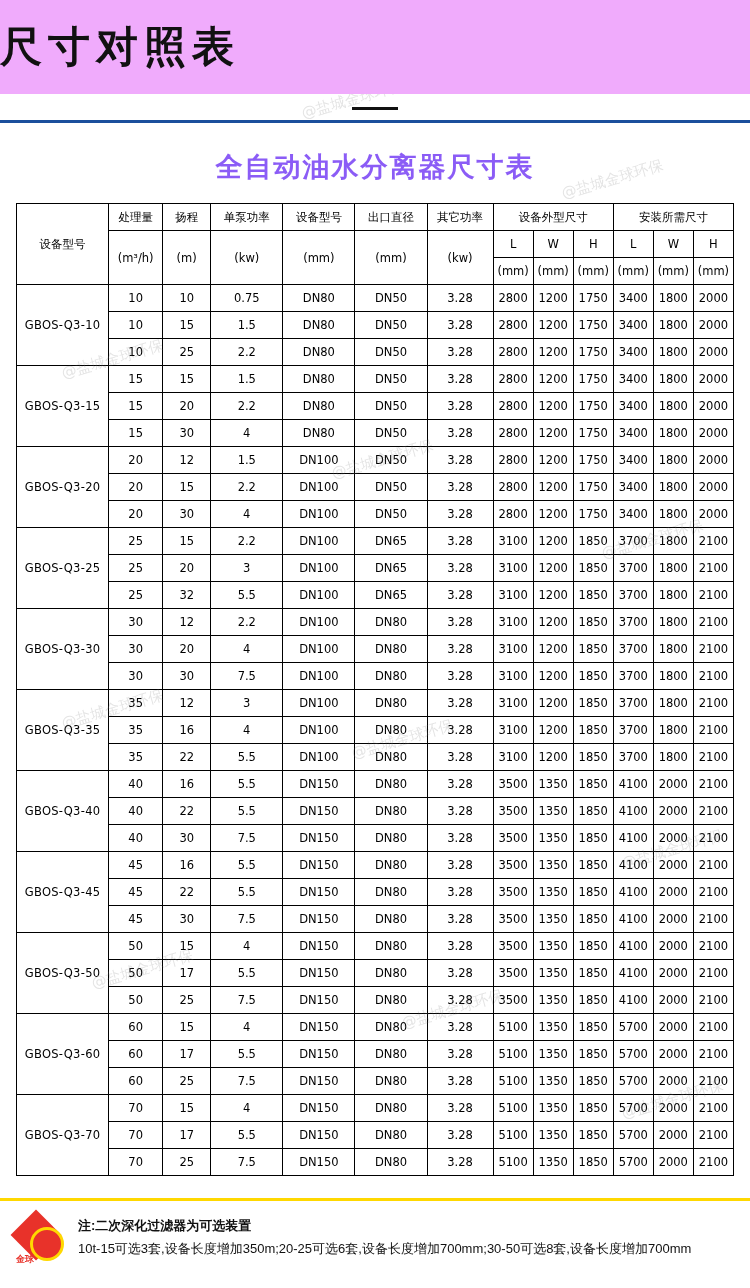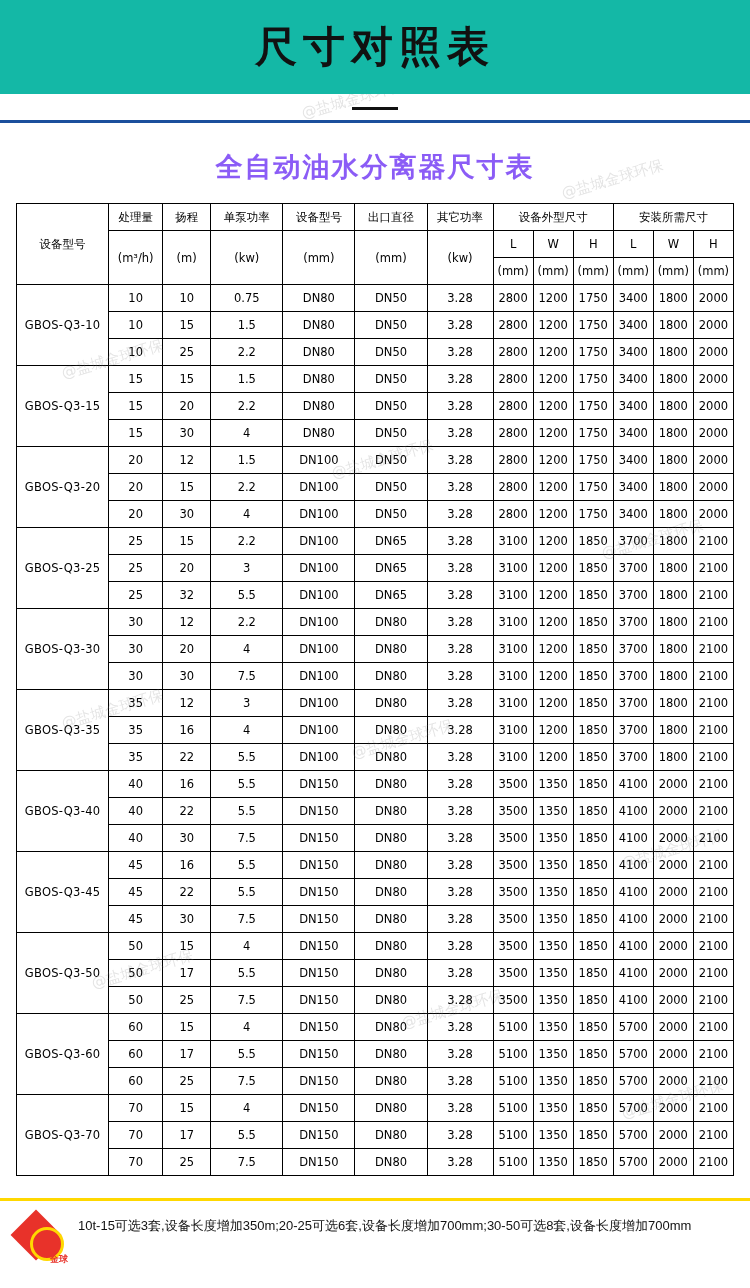--- a/index.html
+++ b/index.html
@@ -9,22 +9,22 @@
     font-family:"Liberation Sans","DejaVu Sans",sans-serif;
     color:#111;
     -webkit-font-smoothing:antialiased;
   }
   .page{position:relative;width:750px;min-height:1288px;overflow:hidden;}
 
   
   .banner{
     position:relative;
     height:94px;
-    background:#14b8a6;
-    display:flex;align-items:center;justify-content:center;
+    background:#f0abfc;
+    display:flex;align-items:center;
   }
   .banner-title{
     font-size:42px;
     font-weight:bold;
     letter-spacing:6px;
     color:#111;
     font-family:"DejaVu Sans","Liberation Sans",sans-serif;
   }
   .banner-rule{
     position:absolute;
@@ -98,21 +98,21 @@
   .logo .diamond{
     position:absolute;left:2px;top:2px;width:36px;height:36px;
     background:#e8322a;transform:rotate(45deg);
   }
   .logo .ring{
     position:absolute;left:14px;top:12px;width:28px;height:28px;
     border:3px solid #ffd800;border-radius:50%;
     background:#e8322a;
   }
   .logo .logo-text{
-    position:absolute;left:0;top:38px;width:52px;text-align:right;
+    position:absolute;left:0;top:38px;width:52px;text-align:left;
     font-size:9px;color:#e8322a;font-weight:bold;
   }
   .notes{font-size:13px;line-height:1.75;color:#111;}
   .notes .n1{font-weight:bold;}
 
   
   .wm{
     position:absolute;
     color:rgba(120,120,120,.20);
     font-size:15px;
@@ -680,18 +680,19 @@
   </div>
 
   <div class="footer">
     <div class="footer-inner">
       <div class="logo">
         <div class="diamond"></div>
         <div class="ring"></div>
         <div class="logo-text">金球</div>
       </div>
       <div class="notes">
+        <div class="n1">注:二次深化过滤器为可选装置</div>
         <div>10t-15可选3套,设备长度增加350m;20-25可选6套,设备长度增加700mm;30-50可选8套,设备长度增加700mm</div>
       </div>
     </div>
   </div>
 
 </div>
 
 </body></html>

